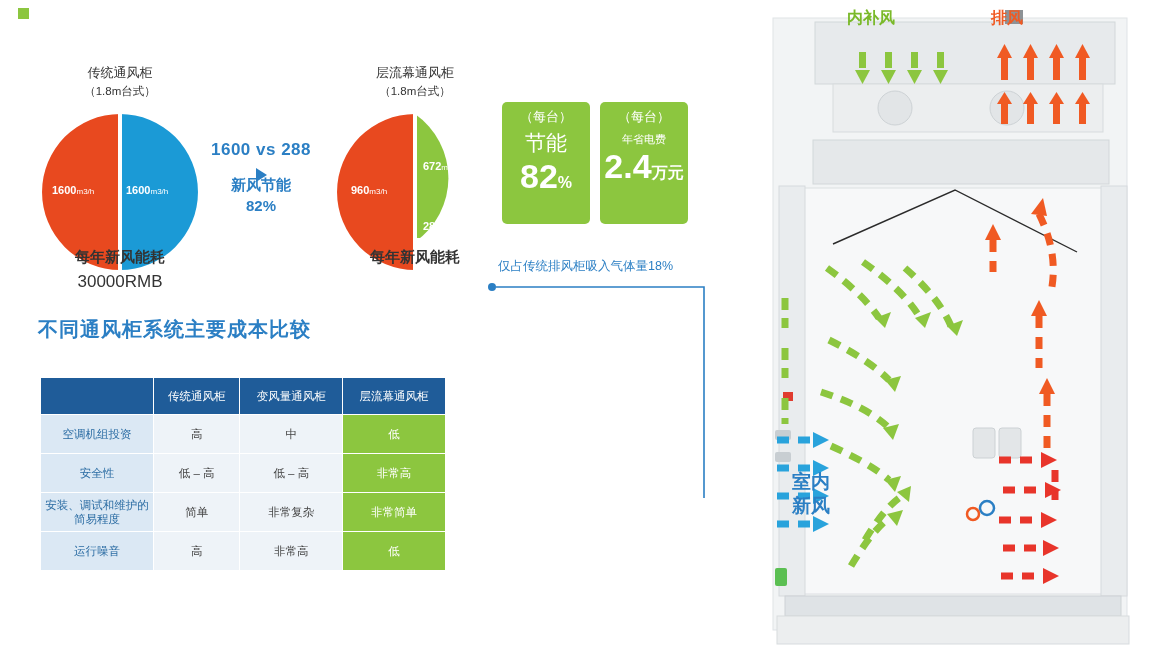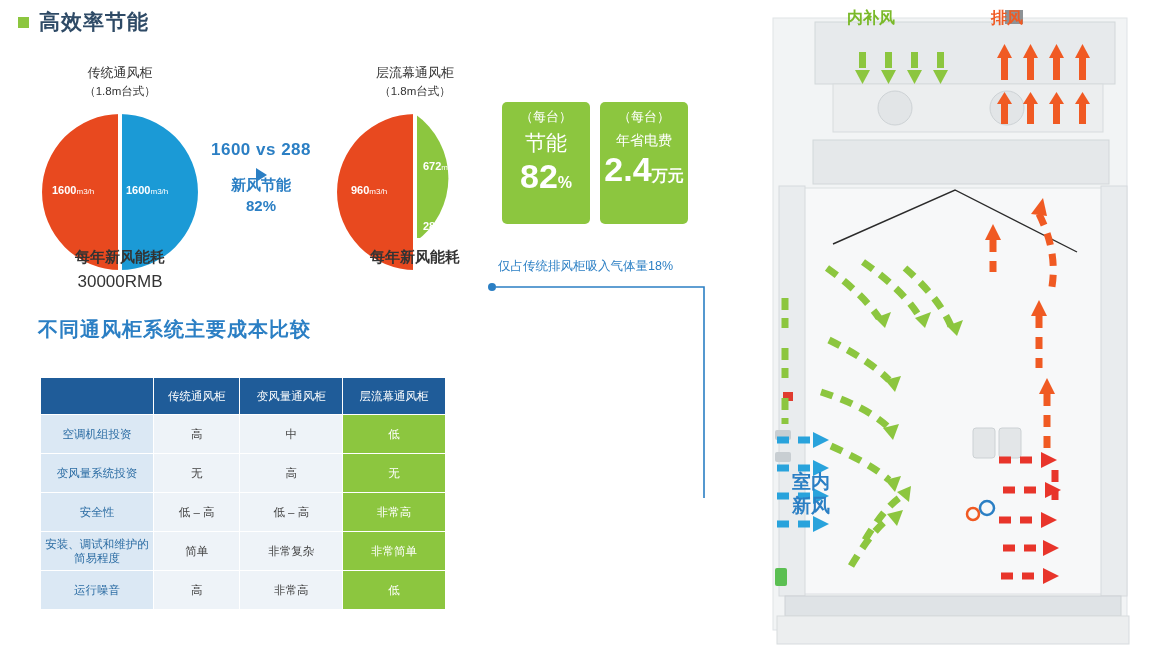--- a/index.html
+++ b/index.html
@@ -61,21 +61,20 @@
   .rlabel.green{color:#7ab929;}
   .rlabel.orange{color:#f05a23;}
   .rlabel.blue{color:#2b7fc4;font-size:19px;line-height:1.25;}
   svg{display:block;}
 </style>
 </head>
 <body>
 
 <div id="header">
   <span class="sq"></span>
-  <span class="title">高效率节能</span>
 </div>
 
 <div id="left">
 
   <div class="cap" style="left:20px;top:64px;width:200px;">
     <div>传统通风柜</div>
     <div style="font-size:11.5px;">（1.8m台式）</div>
   </div>
 
   <div style="position:absolute;left:40px;top:112px;width:160px;height:160px;">
@@ -135,21 +134,21 @@
   <div class="badge" style="left:502px;top:102px;width:88px;height:122px;">
     <div class="top">（每台）</div>
     <div class="mid">节能</div>
     <div class="big">
       <span>82</span><span class="sm">%</span>
     </div>
   </div>
 
   <div class="badge" style="left:600px;top:102px;width:88px;height:122px;">
     <div class="top">（每台）</div>
-    <div class="mid" style="font-size:14px;margin-top:6px;">年省电费</div>
+    <div class="mid" style="font-size:11px;margin-top:6px;">年省电费</div>
     <div class="big">
       <span>2.4</span><span class="sm">万元</span>
     </div>
   </div>
 
   <div id="anno">仅占传统排风柜吸入气体量18%</div>
   <svg id="annoline">
     <circle cx="4" cy="9" r="4" fill="#2b7fc4"></circle>
     <path d="M8 9 L216 9 L216 220" stroke="#2b7fc4" stroke-width="1.6" fill="none"></path>
   </svg>
@@ -164,26 +163,20 @@
         <th>变风量通风柜</th>
         <th>层流幕通风柜</th>
       </tr>
     </thead>
     <tbody>
       <tr>
         <td class="rh">空调机组投资</td>
         <td class="v">高</td>
         <td class="v">中</td>
         <td class="g">低</td>
-      </tr>
-      <tr>
-        <td class="rh">变风量系统投资</td>
-        <td class="v">无</td>
-        <td class="v">高</td>
-        <td class="g">无</td>
       </tr>
       <tr>
         <td class="rh">安全性</td>
         <td class="v">低 – 高</td>
         <td class="v">低 – 高</td>
         <td class="g">非常高</td>
       </tr>
       <tr>
         <td class="rh">安装、调试和维护的简易程度</td>
         <td class="v">简单</td>

